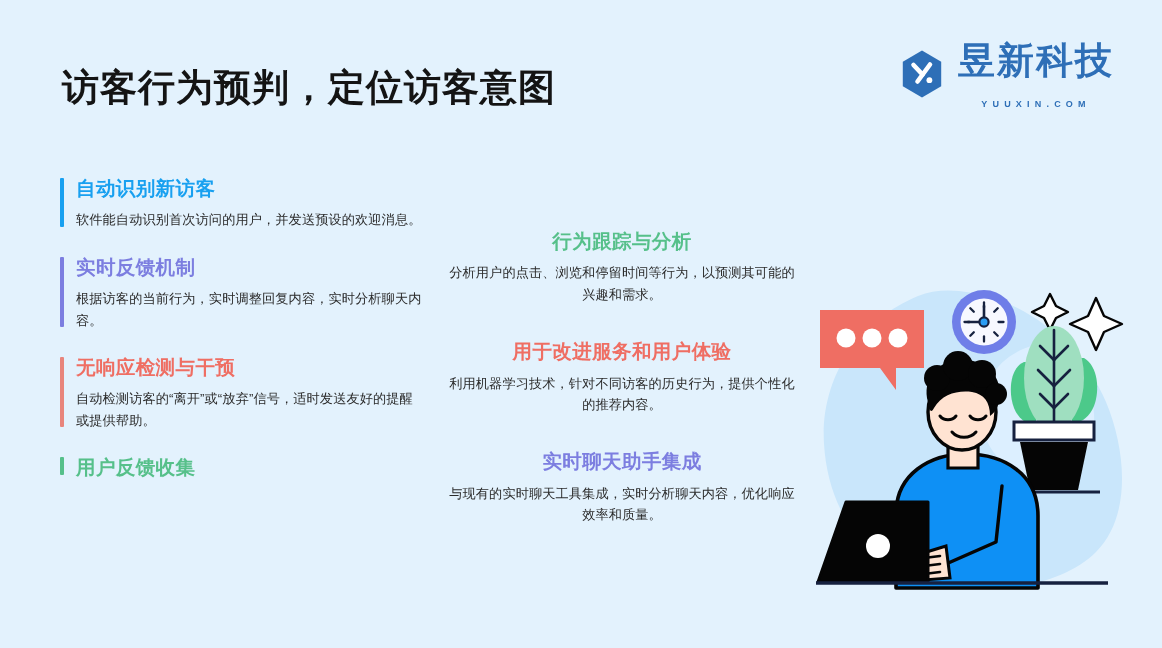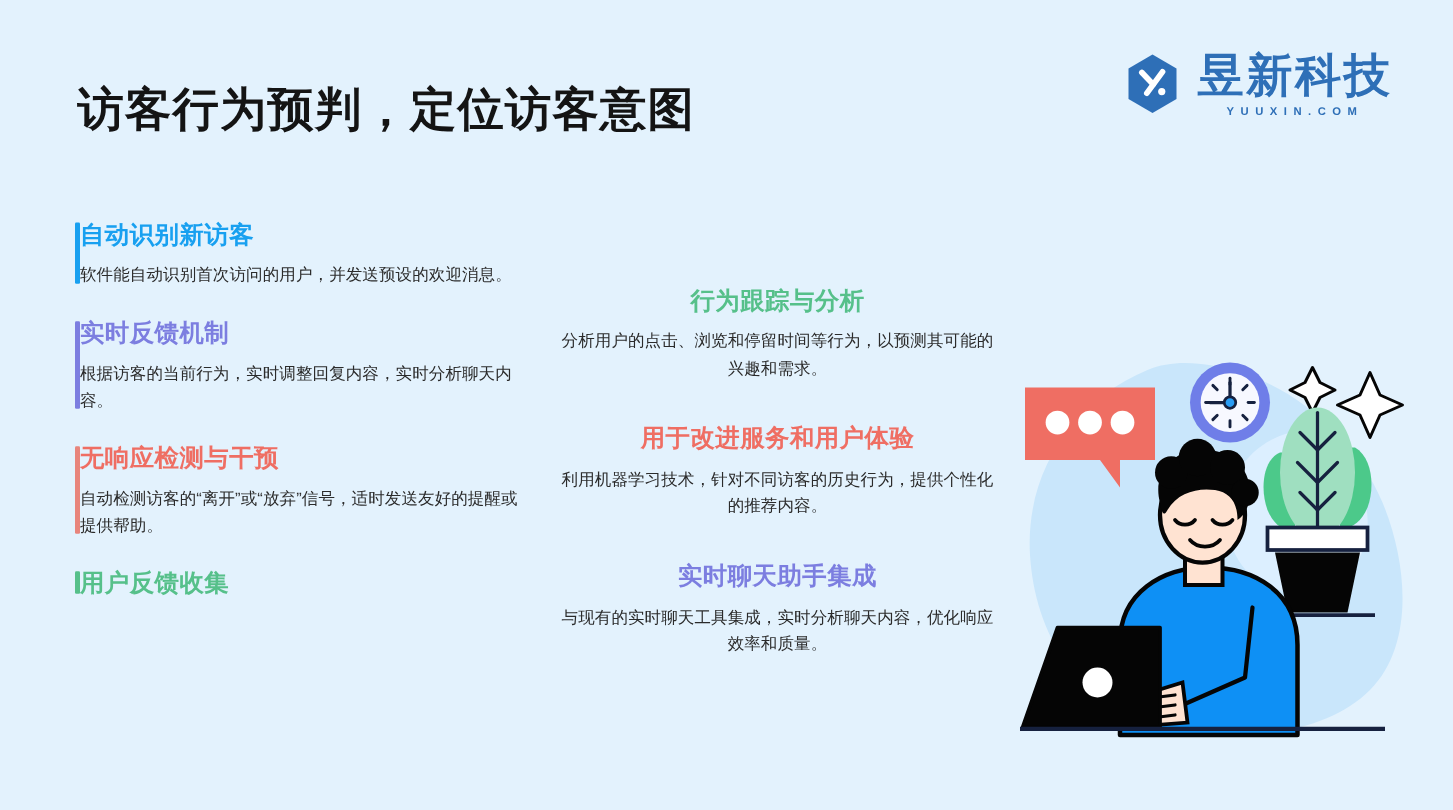--- a/index.html
+++ b/index.html
@@ -63,21 +63,21 @@
     color: #2e6fb7;
     letter-spacing: 2px;
     line-height: 1.05;
   }
 
   .brand-domain {
     font-size: 9px;
     font-weight: bold;
     color: #2e6fb7;
     letter-spacing: 5.2px;
-    margin-top: 3px;
+    margin-top: 18px;
     text-align: center;
   }
 
   
   .col-left {
     position: absolute;
     left: 60px;
     top: 176px;
     width: 362px;
   }
@@ -88,21 +88,21 @@
     top: 229px;
     width: 348px;
   }
 
   .feature {
     position: relative;
     margin-bottom: 22px;
   }
 
   .col-left .feature {
-    padding-left: 4px;
+    padding-left: 16px;
     margin-bottom: 24px;
   }
 
   .col-right .feature {
     padding-left: 0;
     margin-bottom: 34px;
     text-align: center;
   }
 
   .feature .bar {

